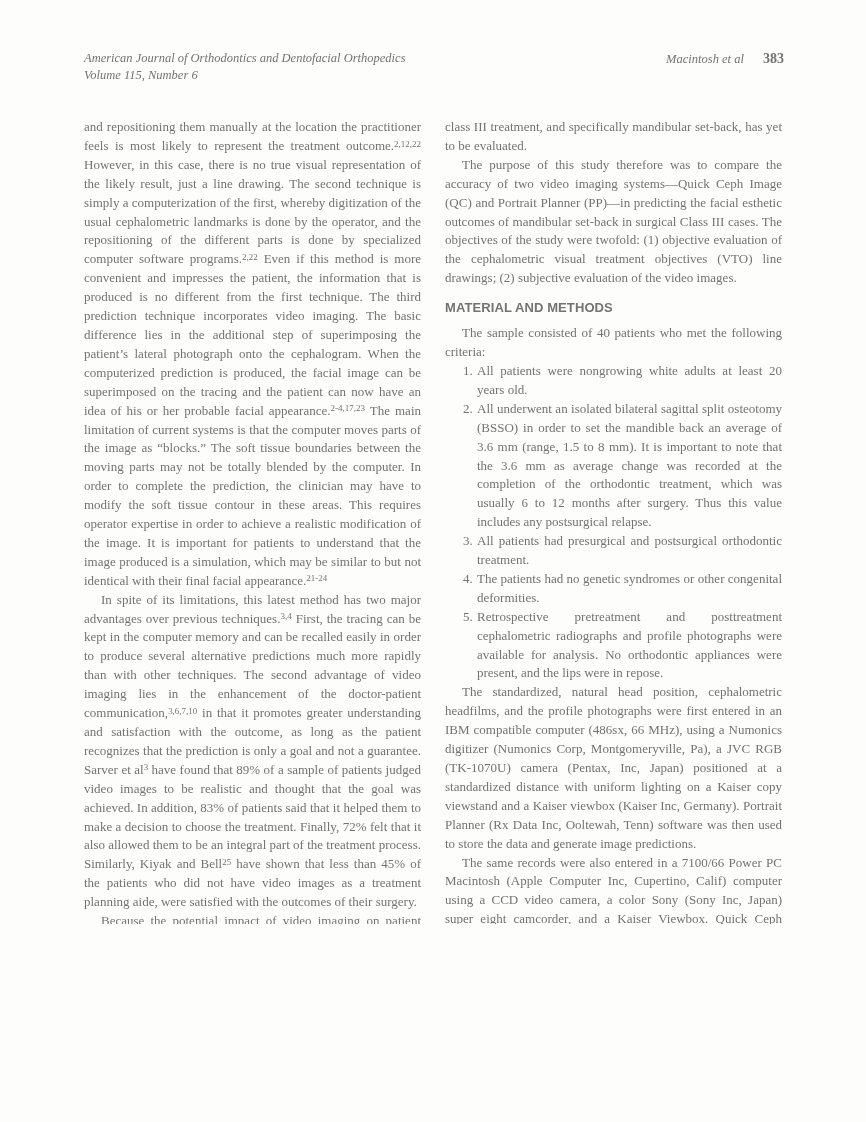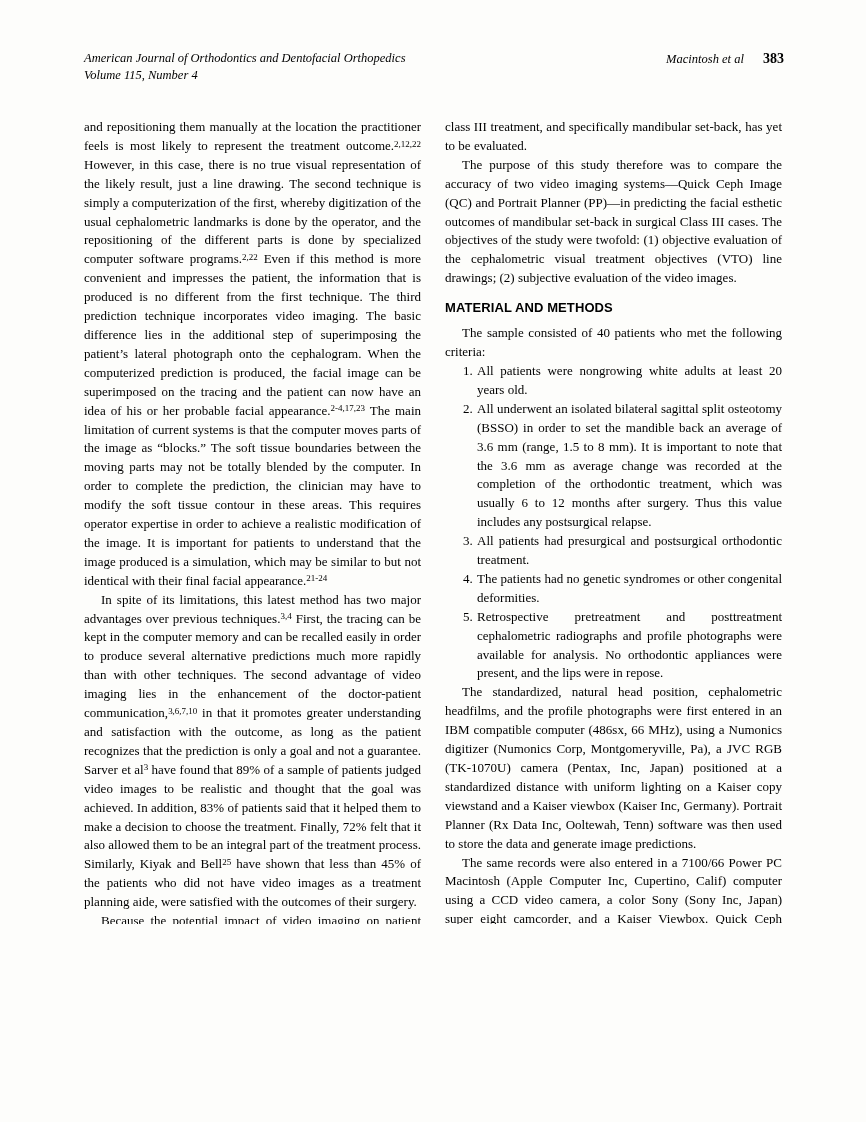--- a/index.html
+++ b/index.html
@@ -3,21 +3,21 @@
 <meta charset="utf-8">
 <title>AJO-DO page 383</title>
 <style>
   * { box-sizing: border-box; }
   html, body { margin: 0; padding: 0; background: #fdfdfb; }
   .page {
     width: 866px;
     height: 924px;
     margin: 0 auto;
     background: #fdfdfb;
-    color: #000000;
+    color: #737373;
     font-family: "Liberation Serif", "DejaVu Serif", serif;
     padding: 50px 82px 0 84px;
     overflow: hidden;
     position: relative;
   }
   .page-header {
     display: flex;
     justify-content: space-between;
     align-items: flex-start;
     font-size: 12.5px;
@@ -82,21 +82,21 @@
   }
 </style>
 </head>
 <body>
 
 <div class="page">
 
   <header class="page-header">
     <div class="header-left">
       <div class="journal-name">American Journal of Orthodontics and Dentofacial Orthopedics</div>
-      <div class="volume-info">Volume 115, Number 4</div>
+      <div class="volume-info">Volume 115, Number 6</div>
     </div>
     <div class="header-right">
       <span class="running-authors">Macintosh et al</span>
       <span class="page-number">383</span>
     </div>
   </header>
 
   <main class="columns">
 
     <section class="column">

